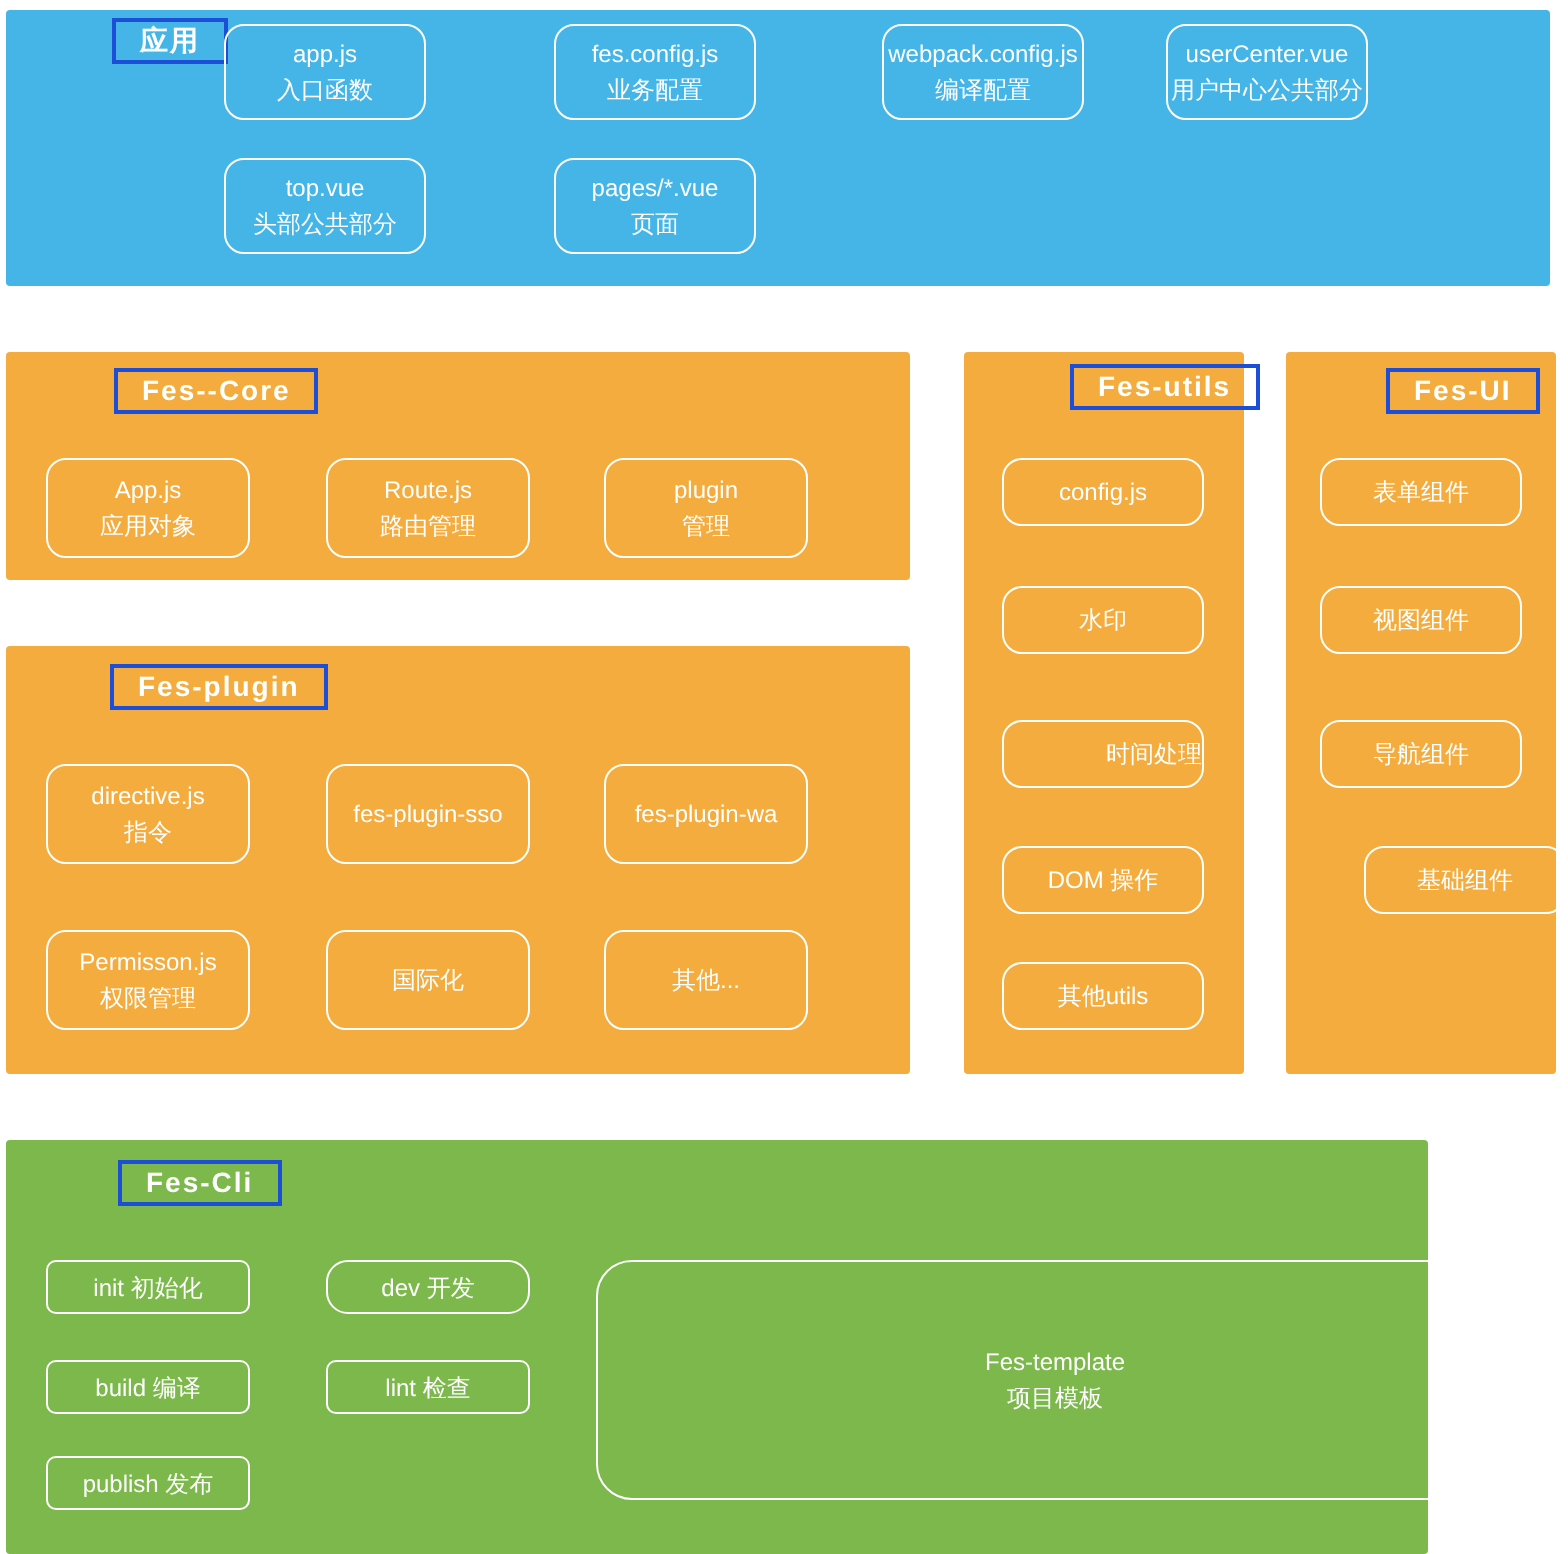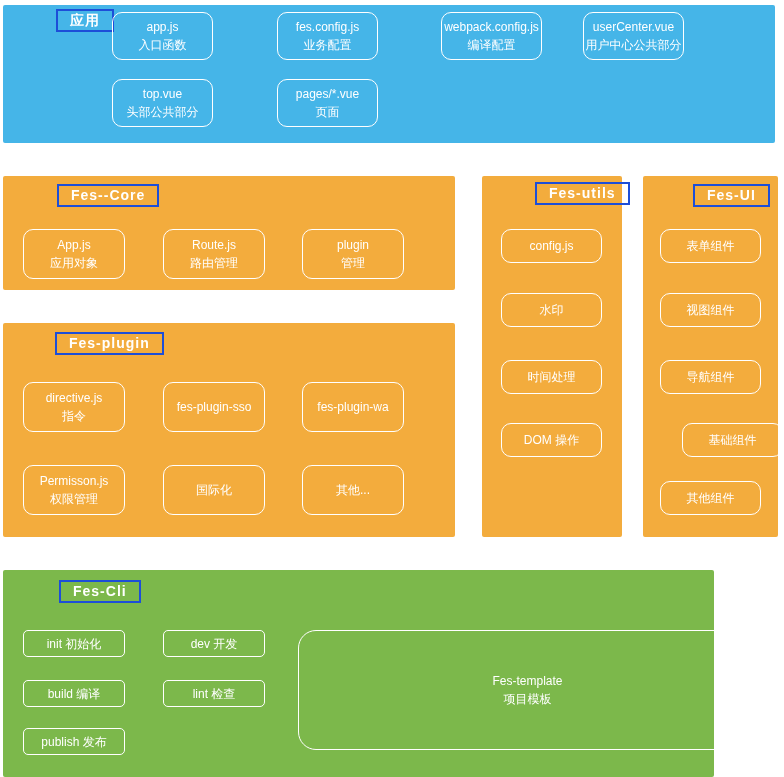--- a/index.html
+++ b/index.html
@@ -118,66 +118,66 @@
   <div class="section-title" style="left:13px;top:6px;">
     <span>Fes-utils</span>
   </div>
 
   <div class="node n-sm" style="left:19px;top:53px;">
     <span>config.js</span>
   </div>
   <div class="node n-sm" style="left:19px;top:117px;">
     <span>水印</span>
   </div>
-  <div class="node n-sm" style="left:19px;top:184px;">
+  <div class="node n-sm" style="left:19px;top:184px;align-items:flex-end;">
     <span>时间处理</span>
   </div>
   <div class="node n-sm" style="left:19px;top:247px;">
     <span>DOM 操作</span>
+  </div>
+  <div class="node n-sm" style="left:19px;top:305px;">
+    <span>其他utils</span>
   </div>
 </div>
 
 <div class="section orange" style="left:643px;top:176px;width:135px;height:361px;">
   <div class="section-title" style="left:10px;top:8px;">
     <span>Fes-UI</span>
   </div>
 
   <div class="node n-sm" style="left:17px;top:53px;">
     <span>表单组件</span>
   </div>
   <div class="node n-sm" style="left:17px;top:117px;">
     <span>视图组件</span>
   </div>
   <div class="node n-sm" style="left:17px;top:184px;">
     <span>导航组件</span>
   </div>
   <div class="node n-sm" style="left:17px;top:247px;margin-left:22px;">
     <span>基础组件</span>
   </div>
-  <div class="node n-sm" style="left:17px;top:305px;">
-    <span>其他组件</span>
-  </div>
 </div>
 
 <div class="section green" style="left:3px;top:570px;width:711px;height:207px;">
   <div class="section-title" style="left:16px;top:10px;">
     <span>Fes-Cli</span>
   </div>
 
   <div class="node n-xs" style="left:20px;top:60px;">
     <span>init 初始化</span>
   </div>
   <div class="node n-xs" style="left:20px;top:110px;">
     <span>build 编译</span>
   </div>
   <div class="node n-xs" style="left:20px;top:158px;">
     <span>publish 发布</span>
   </div>
 
-  <div class="node n-xs" style="left:160px;top:60px;">
+  <div class="node n-xs" style="left:160px;top:60px;border-radius:11px;">
     <span>dev 开发</span>
   </div>
   <div class="node n-xs" style="left:160px;top:110px;">
     <span>lint 检查</span>
   </div>
 
   <div class="node n-template" style="left:295px;top:60px;">
     <span>Fes-template</span>
     <span>项目模板</span>
   </div>

